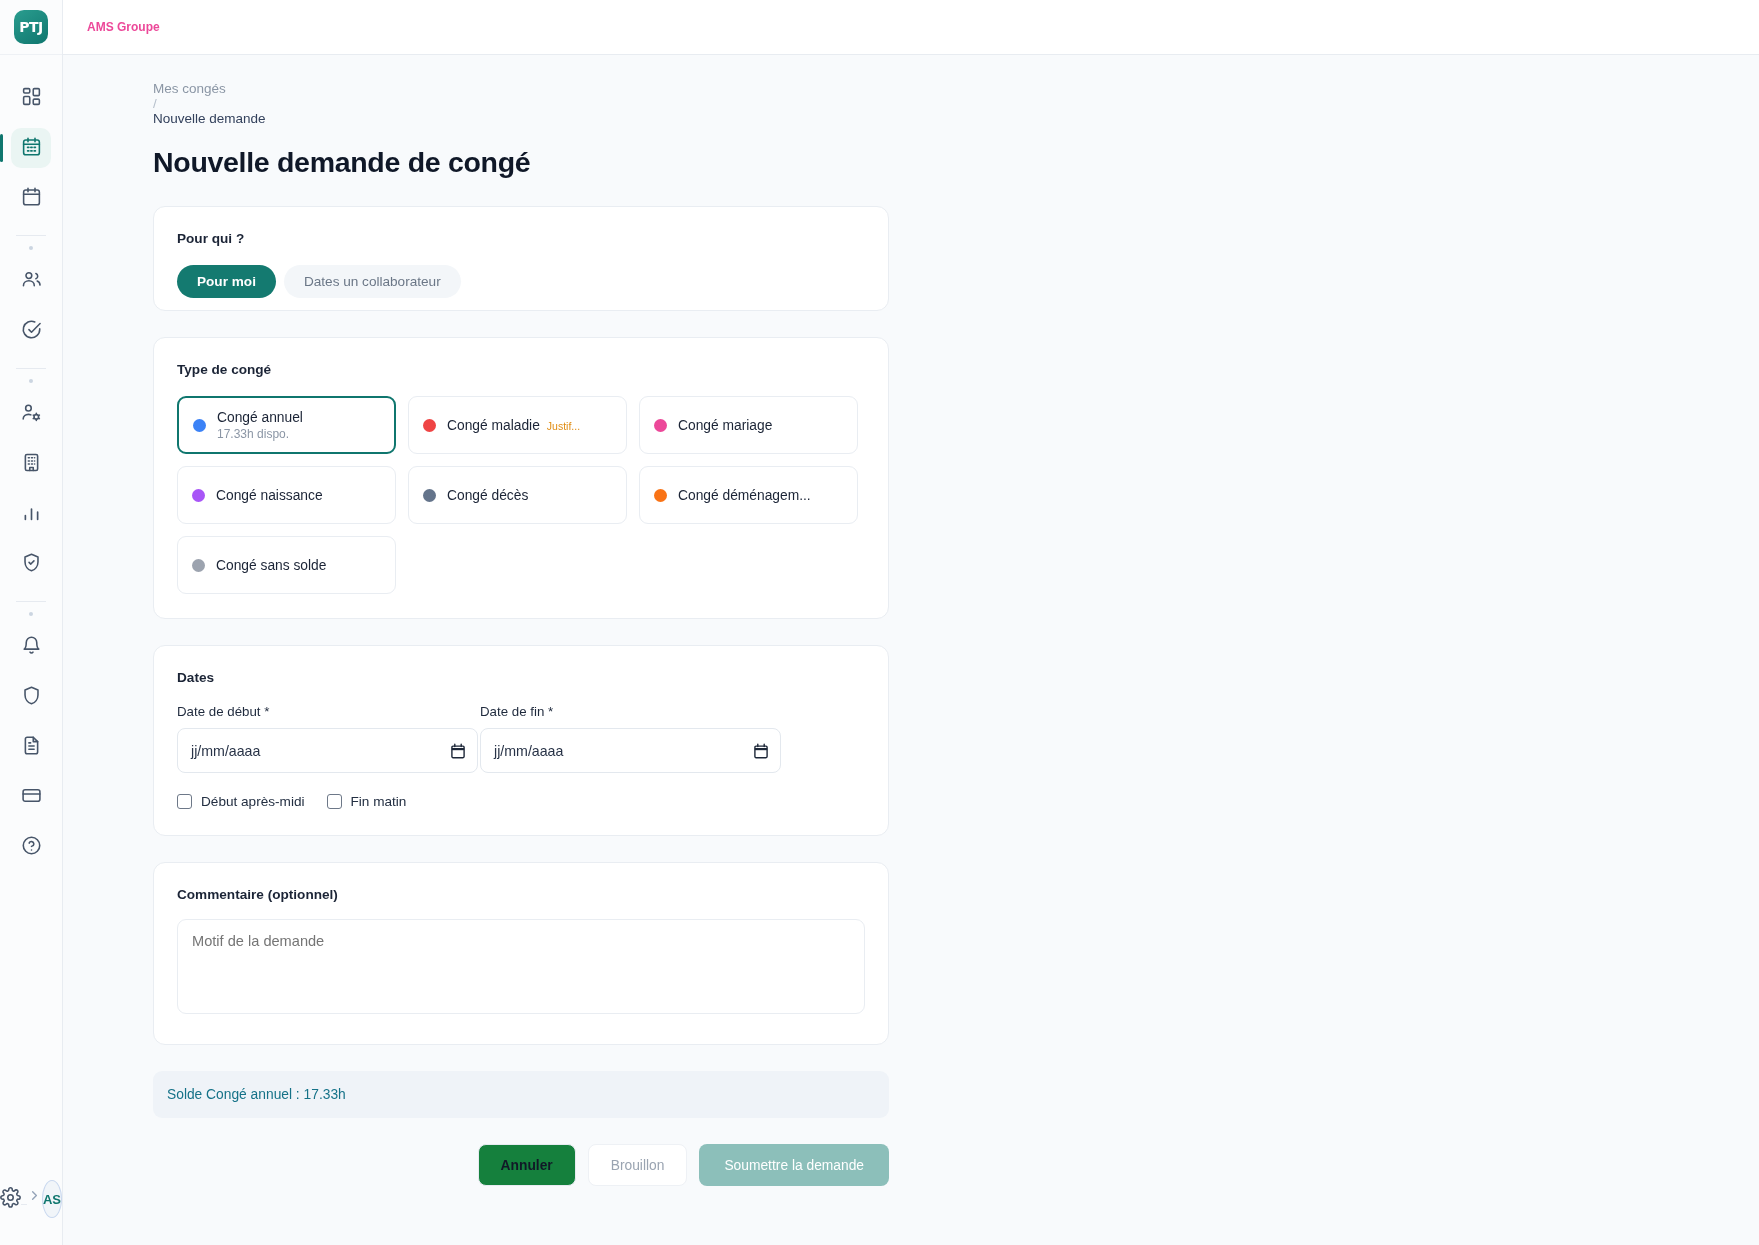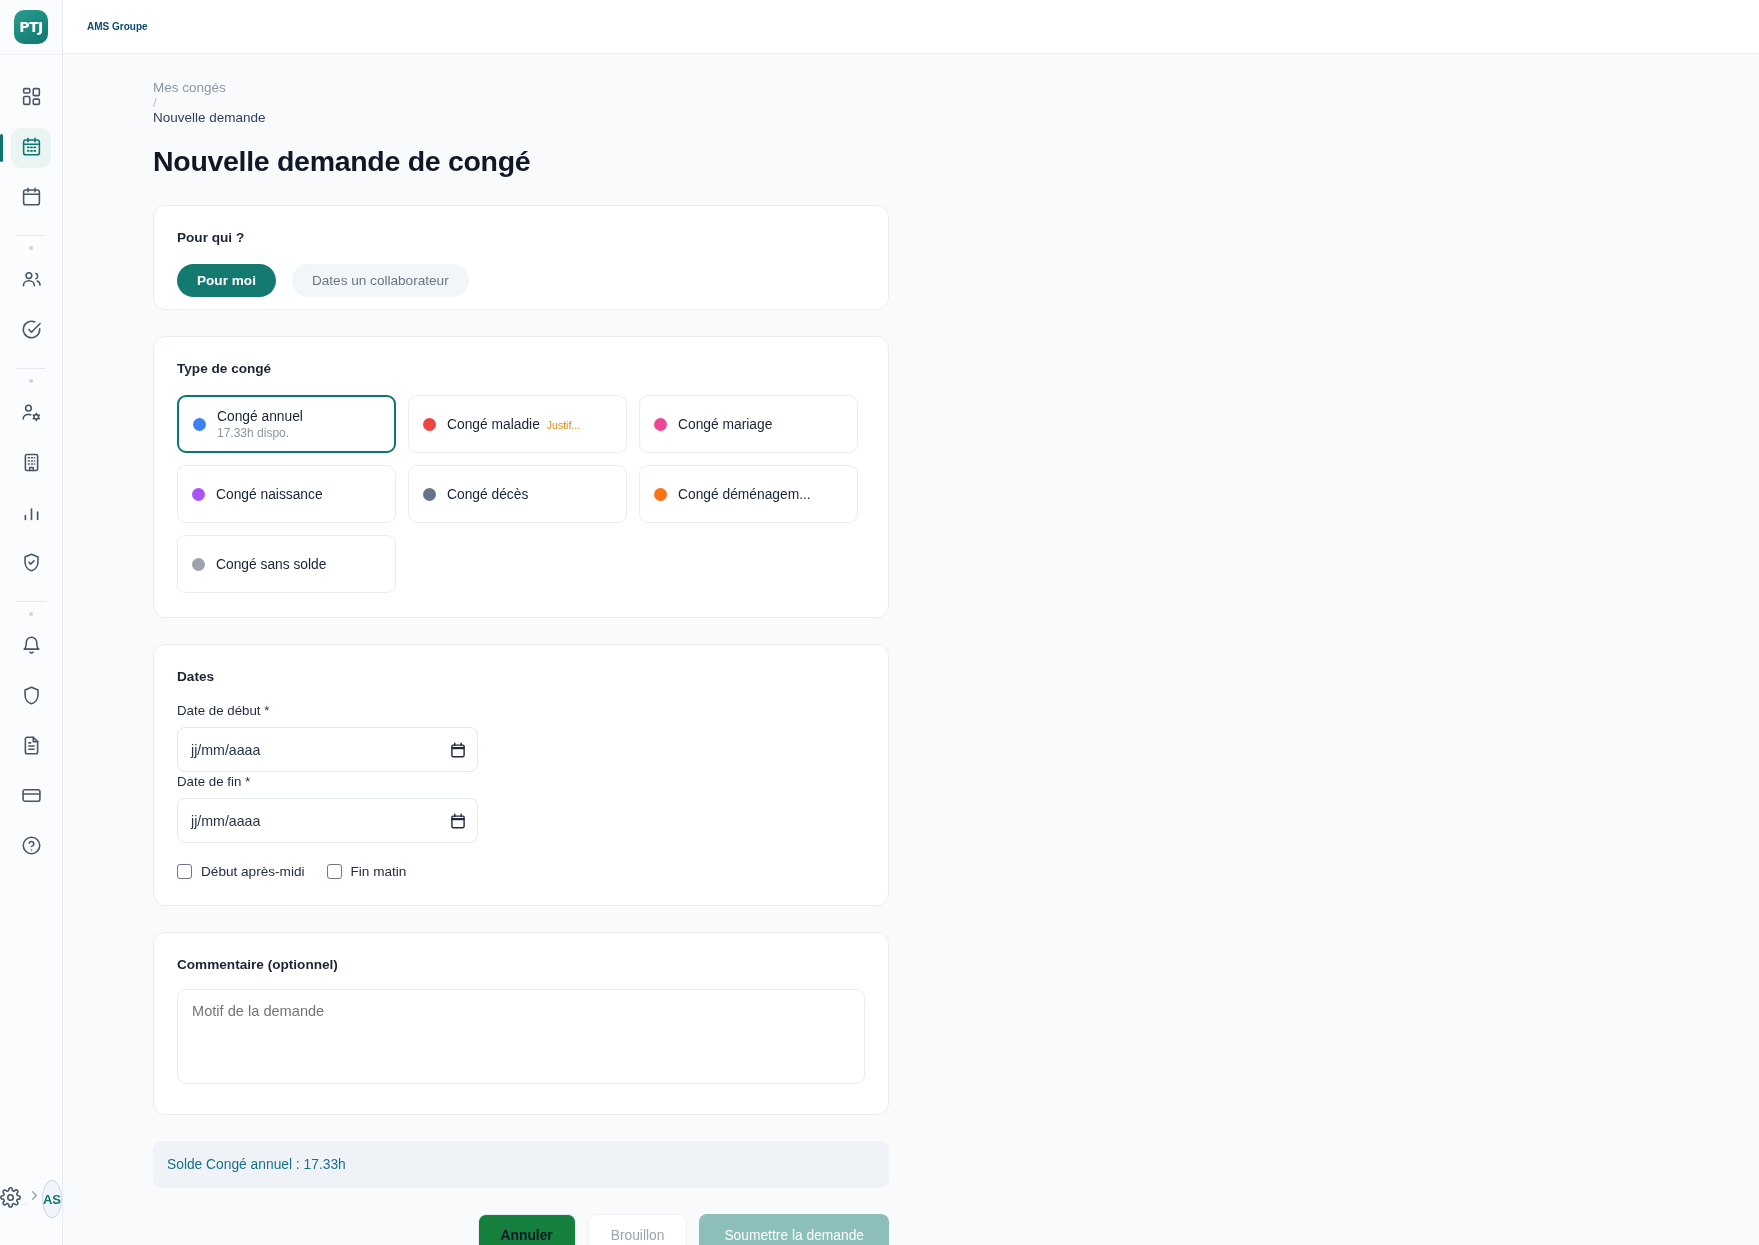--- a/index.html
+++ b/index.html
@@ -67,21 +67,21 @@
     font-size: 13px; font-weight: 700; color: #0f766e;
     cursor: pointer;
   }
 
   
   .main { flex: 1; display: flex; flex-direction: column; height: 1245px; background: #f8fafc; }
   .topbar {
     height: 55px; background: #ffffff; border-bottom: 1px solid #e8ecf1;
     display: flex; align-items: center; padding-left: 24px;
   }
-  .topbar-title { font-size: 10px; font-weight: 700; color: #0c4a6e; }
+  .topbar-title { font-size: 12px; font-weight: 700; color: #ec4899; }
 
   .content { padding: 26px 0 0 0; overflow: hidden; }
 
   .breadcrumb {
     padding-left: 90px; font-size: 13.5px; display: flex;  flex-direction: column;
   }
   .bc-link { color: #8b96a5; cursor: pointer; }
   .bc-sep { color: #b7c0cc; }
   .bc-current { color: #33415c; }
 
@@ -93,21 +93,21 @@
   .card {
     margin-left: 90px; width: 736px; background: #ffffff;
     border: 1px solid #e9edf2; border-radius: 12px;
     padding: 24px 23px;
   }
   .card + .card { margin-top: 26px; }
   .card-label { font-size: 13.6px; font-weight: 700; color: #1b2436; }
 
   
   .card-pourqui { margin-top: 27px; padding-bottom: 12px; }
-  .seg { display: flex; gap: 16px; margin-top: 19px; }
+  .seg { display: flex; gap: 8px; margin-top: 19px; }
   .seg-btn {
     padding: 9px 20px; border-radius: 999px; font-size: 13.6px;
     cursor: pointer; border: none; font-family: inherit;
   }
   .seg-btn.on { background: #147a70; color: #ffffff; font-weight: 600; }
   .seg-btn.off { background: #f3f6f9; color: #6b7787; }
 
   
   .types-grid {
     margin-top: 19px; display: grid; grid-template-columns: repeat(3, 219px);
@@ -124,21 +124,21 @@
   .type-name-row { display: flex; align-items: baseline; gap: 7px; min-width: 0; }
   .type-name {
     font-size: 13.8px; color: #1b2436; white-space: nowrap;
     overflow: hidden; text-overflow: ellipsis;
   }
   .type-badge { font-size: 10.5px; color: #e08c12; white-space: nowrap; }
   .type-sub { font-size: 12px; color: #8b96a5; margin-top: 2px; }
 
   
   .card-dates { padding-bottom: 26px; }
-  .date-row { display: flex; gap: 2px; margin-top: 19px; flex-direction: column; }
+  .date-row { display: flex; gap: 2px; margin-top: 19px; }
   .date-col { width: 301px; }
   .field-label { font-size: 13.3px; color: #1f2a3d; }
   .date-input {
     margin-top: 9px; height: 45px; width: 100%;
     border: 1px solid #e3e8ee; border-radius: 8px; background: #fff;
     display: flex; align-items: center; padding: 0 13px;
     font-size: 14.2px; color: #283347; position: relative; cursor: text;
   }
   .cal-glyph {
     position: absolute; right: 12px; top: 50%; transform: translateY(-50%);

